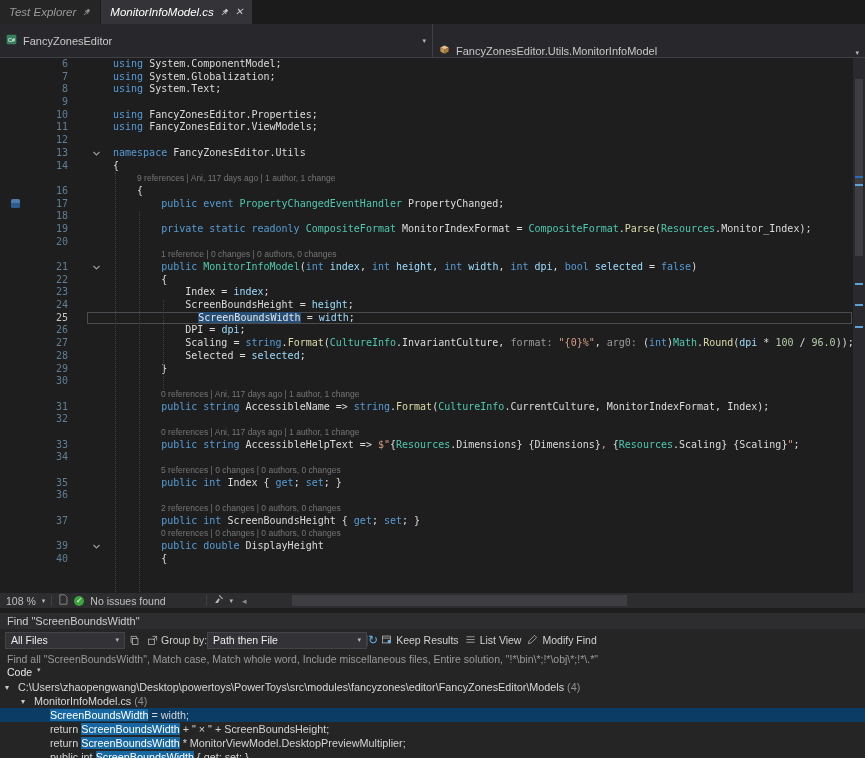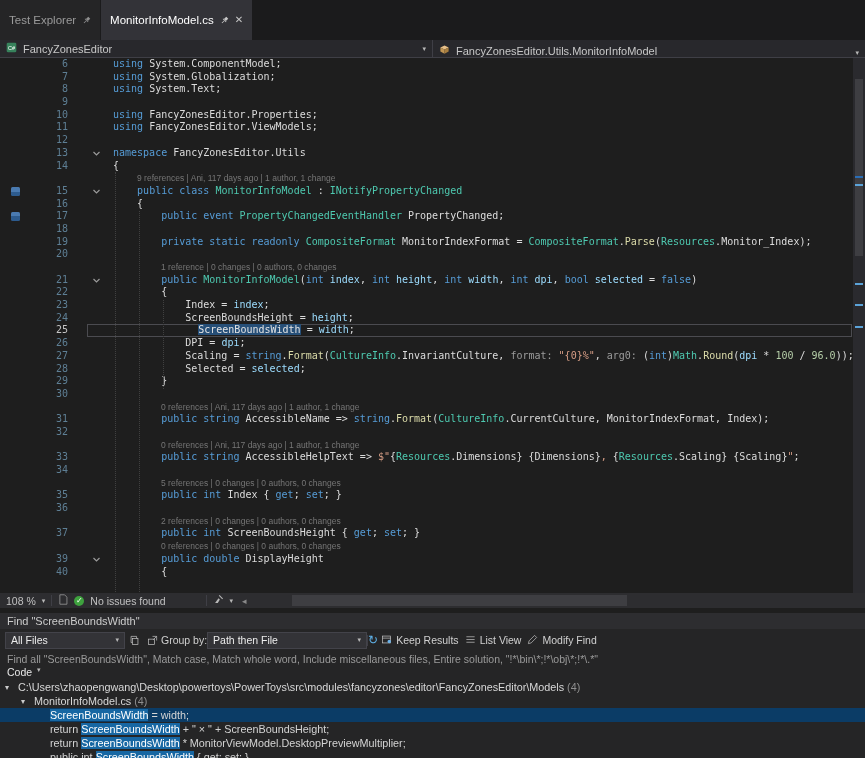--- a/index.html
+++ b/index.html
@@ -1,29 +1,29 @@
 <!DOCTYPE html>
 <html><head>
 <meta charset="utf-8">
 <style>
   * { box-sizing: border-box; }
   html,body { margin:0; padding:0; width:865px; height:758px; overflow:hidden;
     background:#1e1e1e; font-family:"Liberation Sans", sans-serif; }
   .root { width:865px; height:758px; display:flex; flex-direction:column; }
 
   
-  .tabbar { height:40px; background:#1b1b1c; display:flex; align-items:stretch; flex:none; }
+  .tabbar { height:24px; background:#1b1b1c; display:flex; align-items:stretch; flex:none;font-style:italic; }
   .tab { display:flex; align-items:center; gap:6px; padding:0 9px; font-size:11.5px; cursor:default; }
   .tab.inactive { background:#252526; color:#9a9a9a; border-right:1px solid #1b1b1c; }
   .tab.active { background:#333338; color:#ffffff; }
   .closex { color:#c8c8c8; font-size:10px; line-height:10px; }
   .pin svg { display:block; }
 
   
-  .navbar { height:18px; background:#28282c; border-bottom:1px solid #3f3f46;
+  .navbar { height:34px; background:#28282c; border-bottom:1px solid #3f3f46;
     display:flex; align-items:stretch; flex:none; font-size:11px; color:#c8c8c8; }
   .nav-half { flex:1; display:flex; align-items:center; gap:6px; padding:0 6px;
     border-right:1px solid #3f3f46; min-width:0; }
   .nav-half:last-child { border-right:none;align-items:flex-end; }
   .caret { font-size:7px; color:#b8b8b8; }
   .nav-caret { margin-left:auto; }
 
   
   .editor { height:535px; display:flex; flex:none; background:#1e1e1e; position:relative; }
   #editor-lines { flex:1; position:relative; overflow:hidden; }
@@ -221,34 +221,20 @@
             <span class="fold"></span>
             <span class="codecell"><span></span><span class="t-pl">{</span></span>
           </span>
         </div>
         <div class="ed-row">
           <span class="glyph"></span>
           <span class="lnum"></span>
           <span class="rowline">
             <span class="fold"></span>
             <span class="codecell" style="padding-left: 31px;"><span class="lens">9 references | Ani, 117 days ago | 1 author, 1 change</span></span>
-          </span>
-        </div>
-        <div class="ed-row">
-          <span class="glyph">
-            <span class="mgicon"></span>
-          </span>
-          <span class="lnum">15</span>
-          <span class="rowline">
-            <span class="fold">
-              <svg width="9" height="9" viewBox="0 0 9 9">
-                <path d="M1.5 3 L4.5 6 L7.5 3" fill="none" stroke="#9a9a9a" stroke-width="1.2"></path>
-              </svg>
-            </span>
-            <span class="codecell"><span>    </span><span class="t-kw">public class </span><span class="t-ty">MonitorInfoModel</span><span class="t-pl"> : </span><span class="t-ty">INotifyPropertyChanged</span></span>
           </span>
         </div>
         <div class="ed-row">
           <span class="glyph"></span>
           <span class="lnum">16</span>
           <span class="rowline">
             <span class="fold"></span>
             <span class="codecell"><span>    </span><span class="t-pl">{</span></span>
           </span>
         </div>

